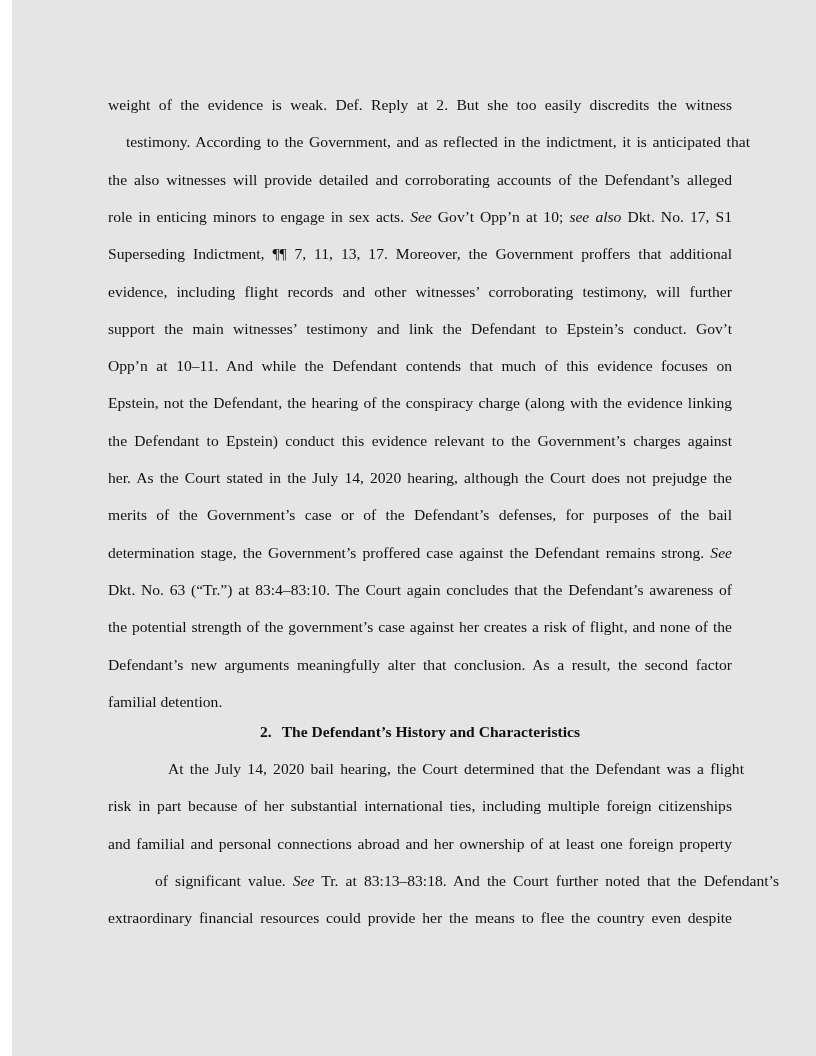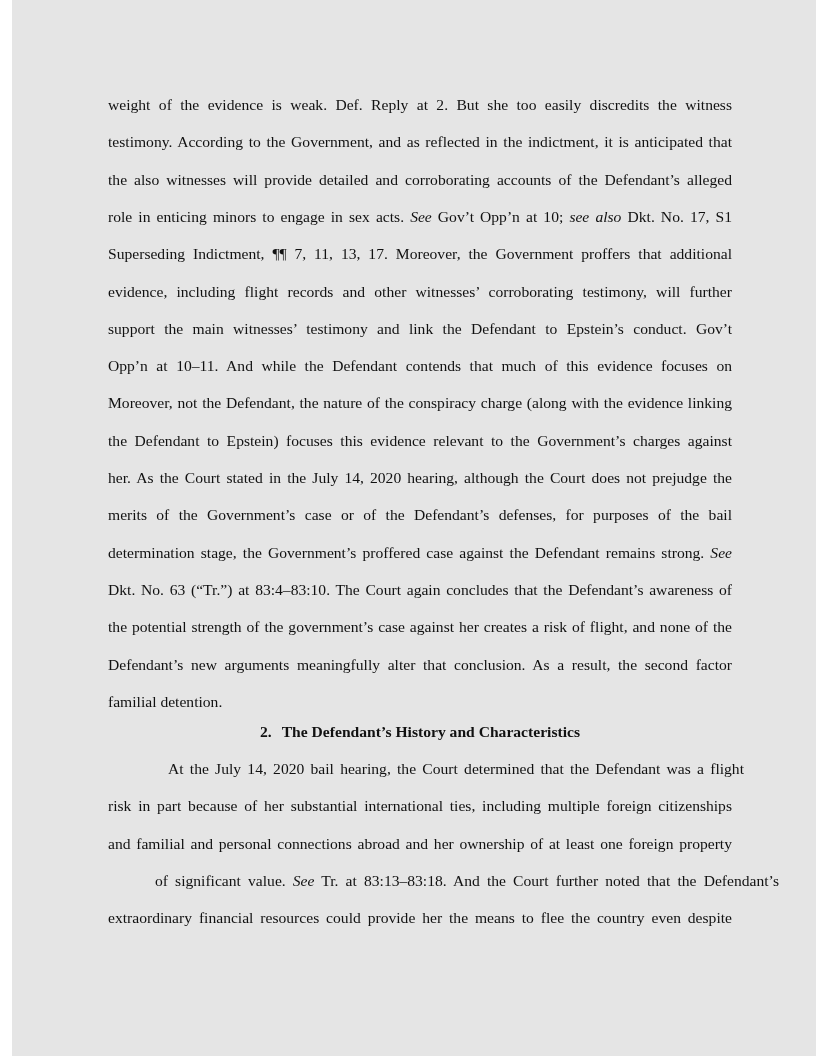--- a/index.html
+++ b/index.html
@@ -23,29 +23,29 @@
     font-family: "Liberation Serif", serif; font-size: 15.6px; color: #111; line-height: 18px;
   }
   i { font-style: italic; }
 </style>
 </head>
 <body>
 
 <div class="page">
   <div id="p1">
       <div class="line justify" style="top: 96px;">weight of the evidence is weak.  Def. Reply at 2.   But she too easily discredits the witness</div>
-      <div class="line justify" style="top: 133.3px;">testimony.  According to the Government, and as reflected in the indictment, it is anticipated that</div>
+      <div class="line justify" style="top: 133.3px; margin-left: 18px;">testimony.  According to the Government, and as reflected in the indictment, it is anticipated that</div>
       <div class="line justify" style="top: 170.6px;">the also witnesses will provide detailed and corroborating accounts of the Defendant’s alleged</div>
       <div class="line justify" style="top: 207.9px;">role in enticing minors to engage in sex acts. <i>See</i> Gov’t Opp’n at 10; <i>see also</i> Dkt. No. 17, S1</div>
       <div class="line justify" style="top: 245.2px;">Superseding Indictment, ¶¶ 7, 11, 13, 17.  Moreover, the Government proffers that additional</div>
       <div class="line justify" style="top: 282.5px;">evidence, including flight records and other witnesses’ corroborating testimony, will further</div>
       <div class="line justify" style="top: 319.8px;">support the main witnesses’ testimony and link the Defendant to Epstein’s conduct.  Gov’t</div>
       <div class="line justify" style="top: 357.1px;">Opp’n at 10–11.  And while the Defendant contends that much of this evidence focuses on</div>
-      <div class="line justify" style="top: 394.4px;">Moreover, not the Defendant, the nature of the conspiracy charge (along with the evidence linking</div>
-      <div class="line justify" style="top: 431.7px;">the Defendant to Epstein) focuses this evidence relevant to the Government’s charges against</div>
+      <div class="line justify" style="top: 394.4px;">Epstein, not the Defendant, the hearing of the conspiracy charge (along with the evidence linking</div>
+      <div class="line justify" style="top: 431.7px;">the Defendant to Epstein) conduct this evidence relevant to the Government’s charges against</div>
       <div class="line justify" style="top: 469px;">her.  As the Court stated in the July 14, 2020 hearing, although the Court does not prejudge the</div>
       <div class="line justify" style="top: 506.3px;">merits of the Government’s case or of the Defendant’s defenses, for purposes of the bail</div>
       <div class="line justify" style="top: 543.6px;">determination stage, the Government’s proffered case against the Defendant remains strong.  <i>See</i></div>
       <div class="line justify" style="top: 580.9px;">Dkt. No. 63 (“Tr.”) at 83:4–83:10.  The Court again concludes that the Defendant’s awareness of</div>
       <div class="line justify" style="top: 618.2px;">the potential strength of the government’s case against her creates a risk of flight, and none of the</div>
       <div class="line justify" style="top: 655.5px;">Defendant’s new arguments meaningfully alter that conclusion.  As a result, the second factor</div>
       <div class="line" style="top: 692.8px;">familial detention.</div>
     </div>
   <div class="heading" style="top:723px;">
     <span class="num">2.</span><span>The Defendant’s History and Characteristics</span>

